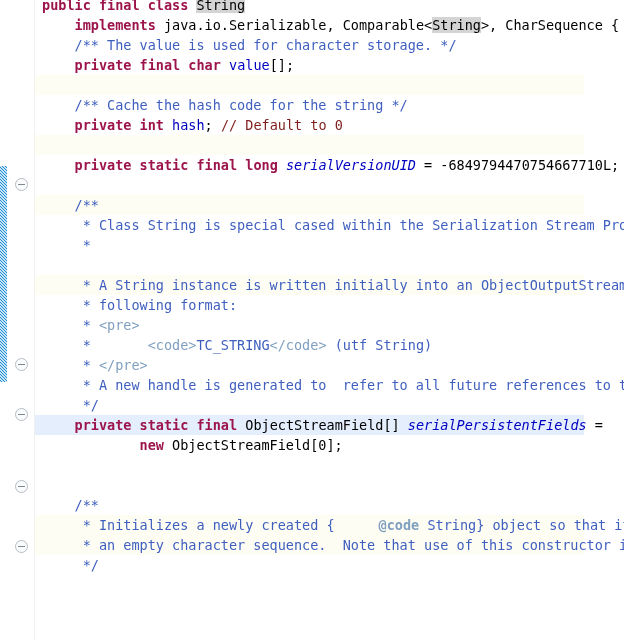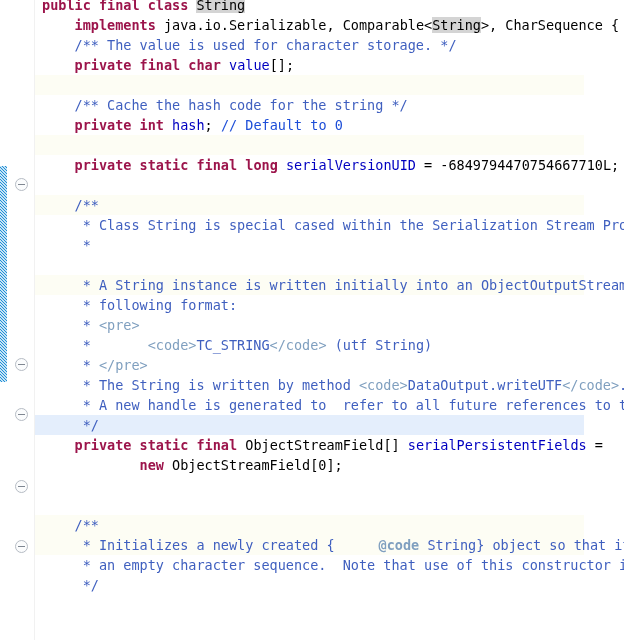--- a/index.html
+++ b/index.html
@@ -97,23 +97,23 @@
     color: #000000;
     letter-spacing: 0px;
   }
 
   
   .kw      { color: #9c144b; font-weight: bold; }      
   .plain   { color: #000000; }
   .cmt     { color: #3f5fbf; }                          
   .cmtTag  { color: #7f9fbf; }                          
   .cmtKey  { color: #7f9fbf; font-weight: bold; margin-left: 44px; }
-  .lcmt    { color: #1d4ed8; }                          
+  .lcmt    { color: #7f1d1d; }                          
   .fld     { color: #0000c0; }                          
-  .sfld    { color: #0000c0; }
+  .sfld    { color: #0000c0; font-style: italic; }
   .occ     { background: #d4d4d4; }
 </style>
 </head>
 <body>
 
 <div id="editor">
 
   <div class="code-area" id="backgrounds">
       <div class="line-bg blank-tint" style="top: 75px;"></div>
       <div class="line-bg blank-tint" style="top: 135px;"></div>
@@ -138,21 +138,20 @@
         <div class="line">&nbsp;</div>
         <div class="line"><span class="cmt">    /**</span></div>
         <div class="line"><span class="cmt">     * Class String is special cased within the Serialization Stream Protocol.</span></div>
         <div class="line"><span class="cmt">     *</span></div>
         <div class="line">&nbsp;</div>
         <div class="line"><span class="cmt">     * A String instance is written initially into an ObjectOutputStream in the</span></div>
         <div class="line"><span class="cmt">     * following format:</span></div>
         <div class="line"><span class="cmt">     * </span><span class="cmtTag">&lt;pre&gt;</span></div>
         <div class="line"><span class="cmt">     *       </span><span class="cmtTag">&lt;code&gt;</span><span class="cmt">TC_STRING</span><span class="cmtTag">&lt;/code&gt;</span><span class="cmt"> (utf String)</span></div>
         <div class="line"><span class="cmt">     * </span><span class="cmtTag">&lt;/pre&gt;</span></div>
-        <div class="line"><span class="cmt">     * The String is written by method </span><span class="cmtTag">&lt;code&gt;</span><span class="cmt">DataOutput.writeUTF</span><span class="cmtTag">&lt;/code&gt;</span><span class="cmt">.</span></div>
         <div class="line"><span class="cmt">     * A new handle is generated to  refer to all future references to the</span></div>
         <div class="line"><span class="cmt">     */</span></div>
         <div class="line"><span class="plain">    </span><span class="kw">private</span><span class="plain"> </span><span class="kw">static</span><span class="plain"> </span><span class="kw">final</span><span class="plain"> </span><span class="plain">ObjectStreamField[] </span><span class="sfld">serialPersistentFields</span><span class="plain"> =</span></div>
         <div class="line"><span class="plain">            </span><span class="kw">new</span><span class="plain"> ObjectStreamField[0];</span></div>
         <div class="line">&nbsp;</div>
         <div class="line">&nbsp;</div>
         <div class="line"><span class="cmt">    /**</span></div>
         <div class="line"><span class="cmt">     * Initializes a newly created {</span><span class="cmtKey">@code</span><span class="cmt"> String} object so that it represents</span></div>
         <div class="line"><span class="cmt">     * an empty character sequence.  Note that use of this constructor is</span></div>
         <div class="line"><span class="cmt">     */</span></div>

